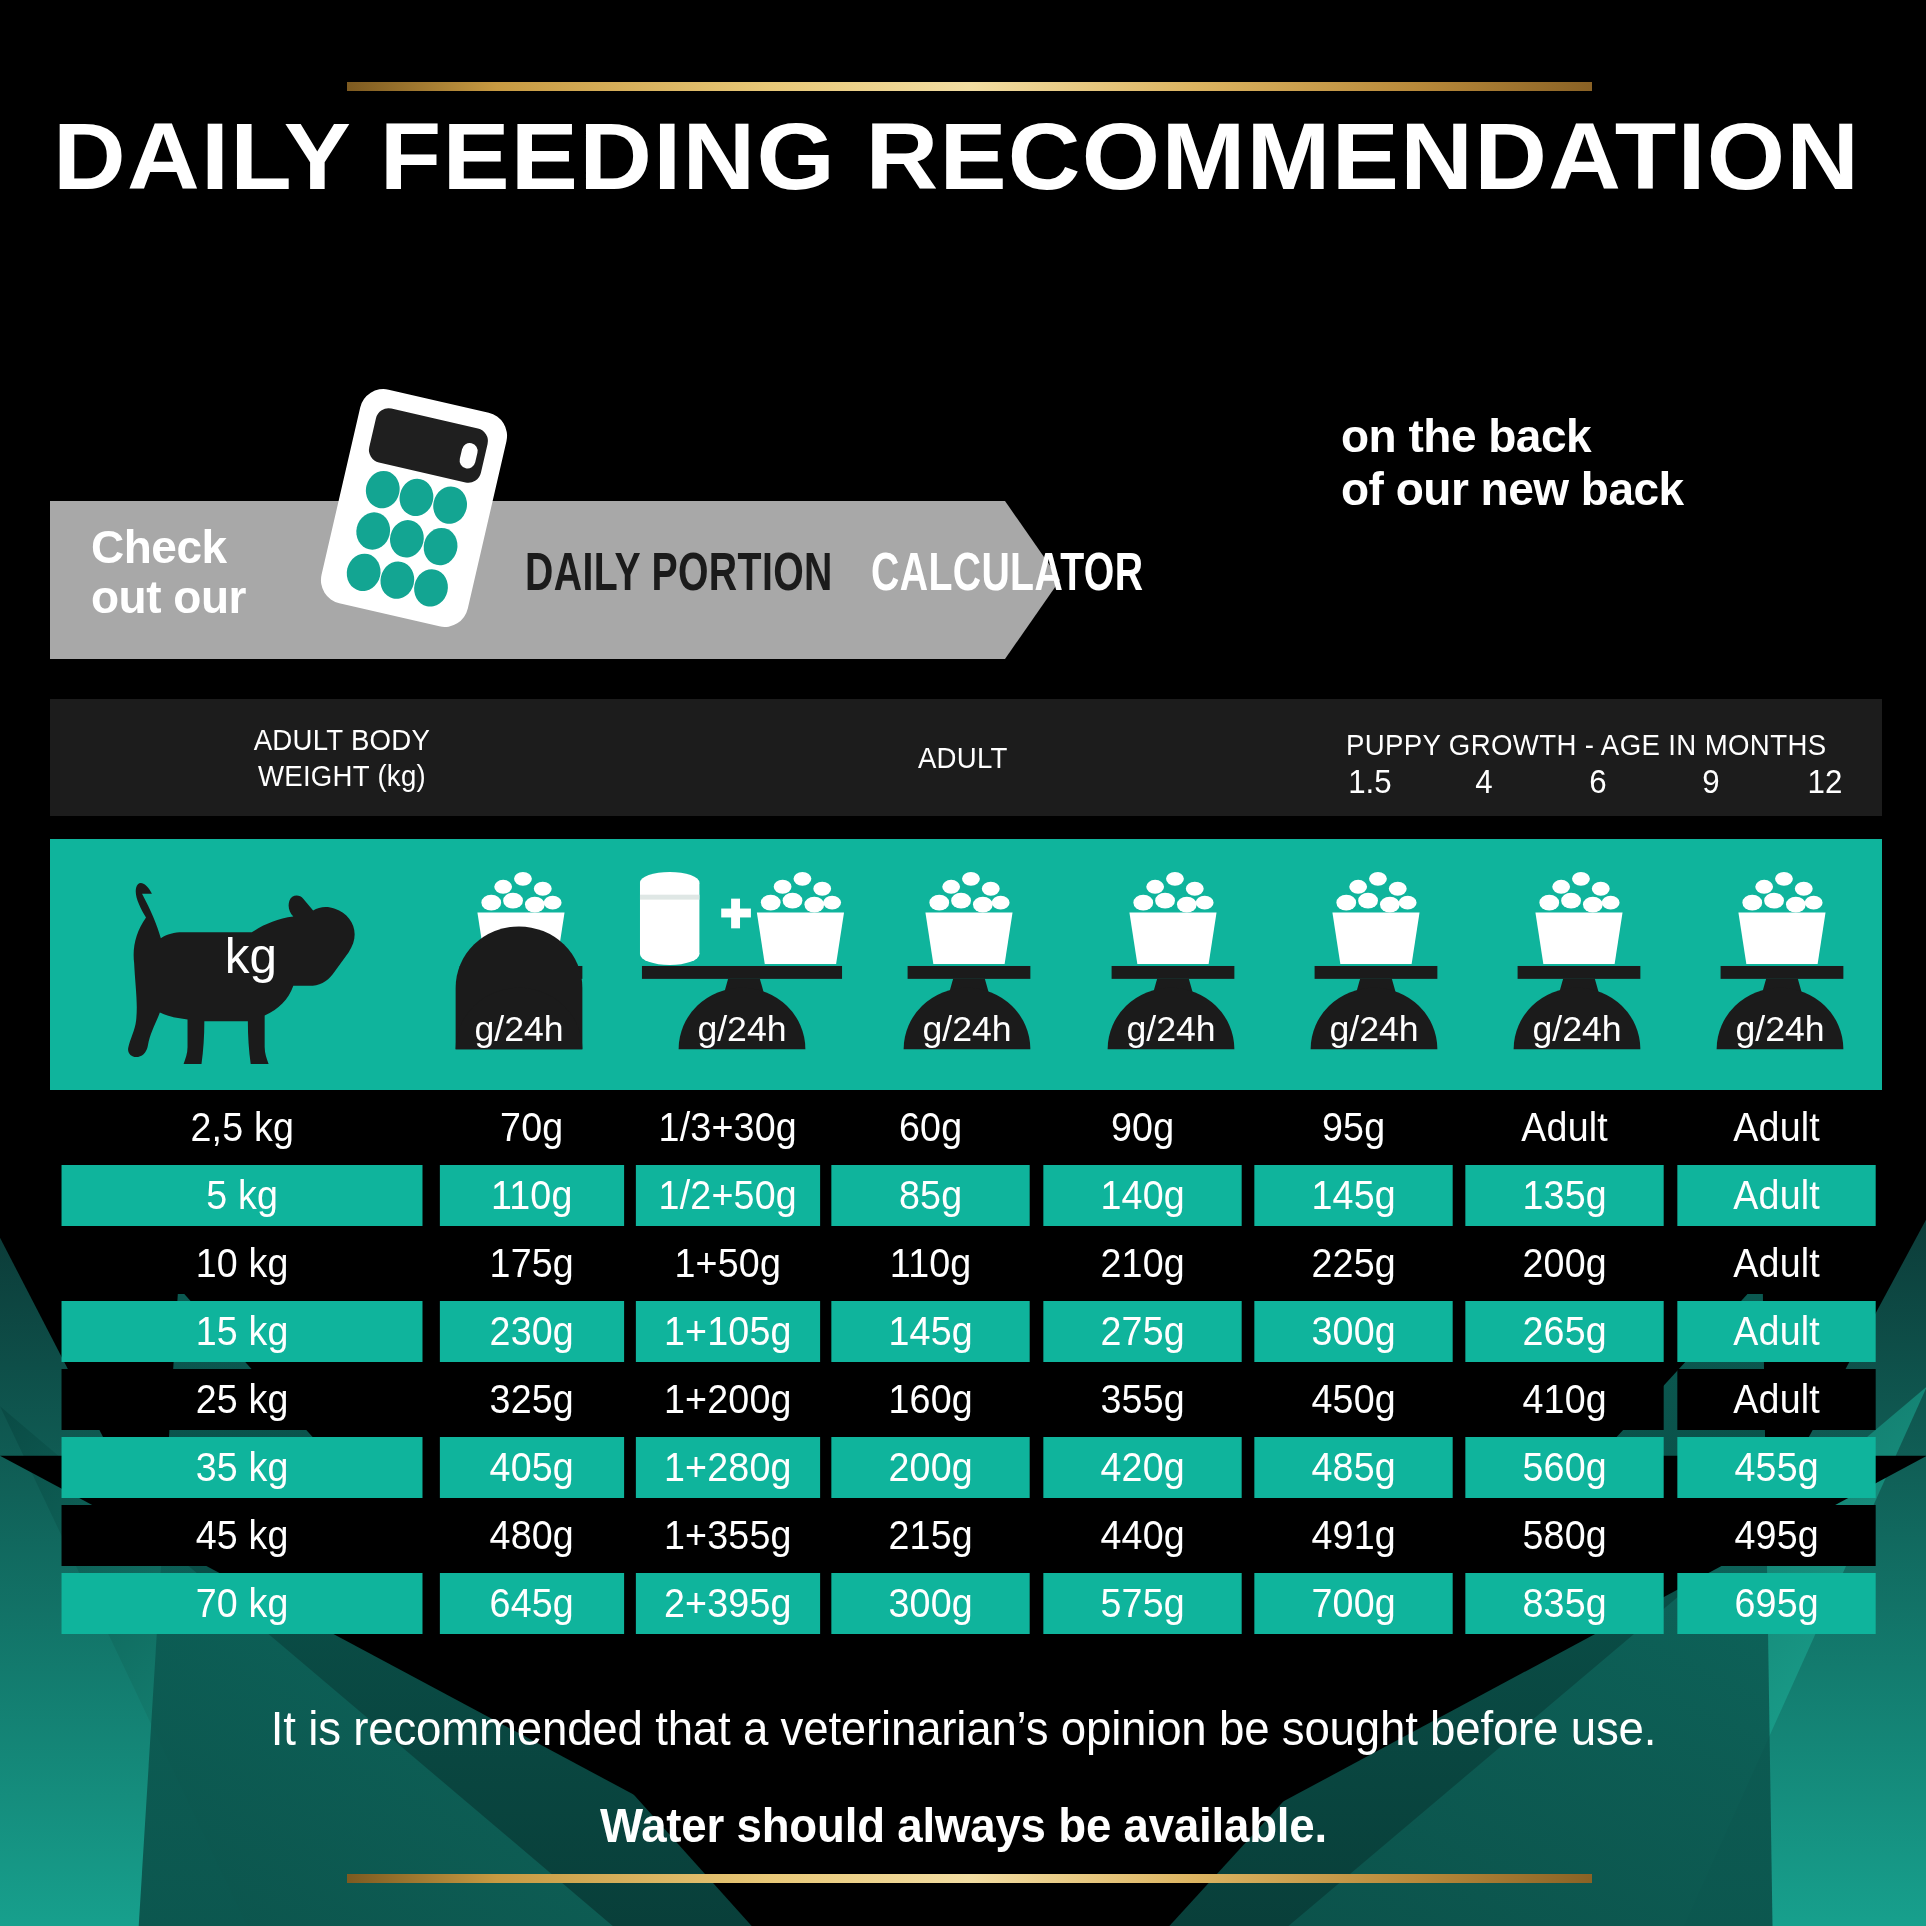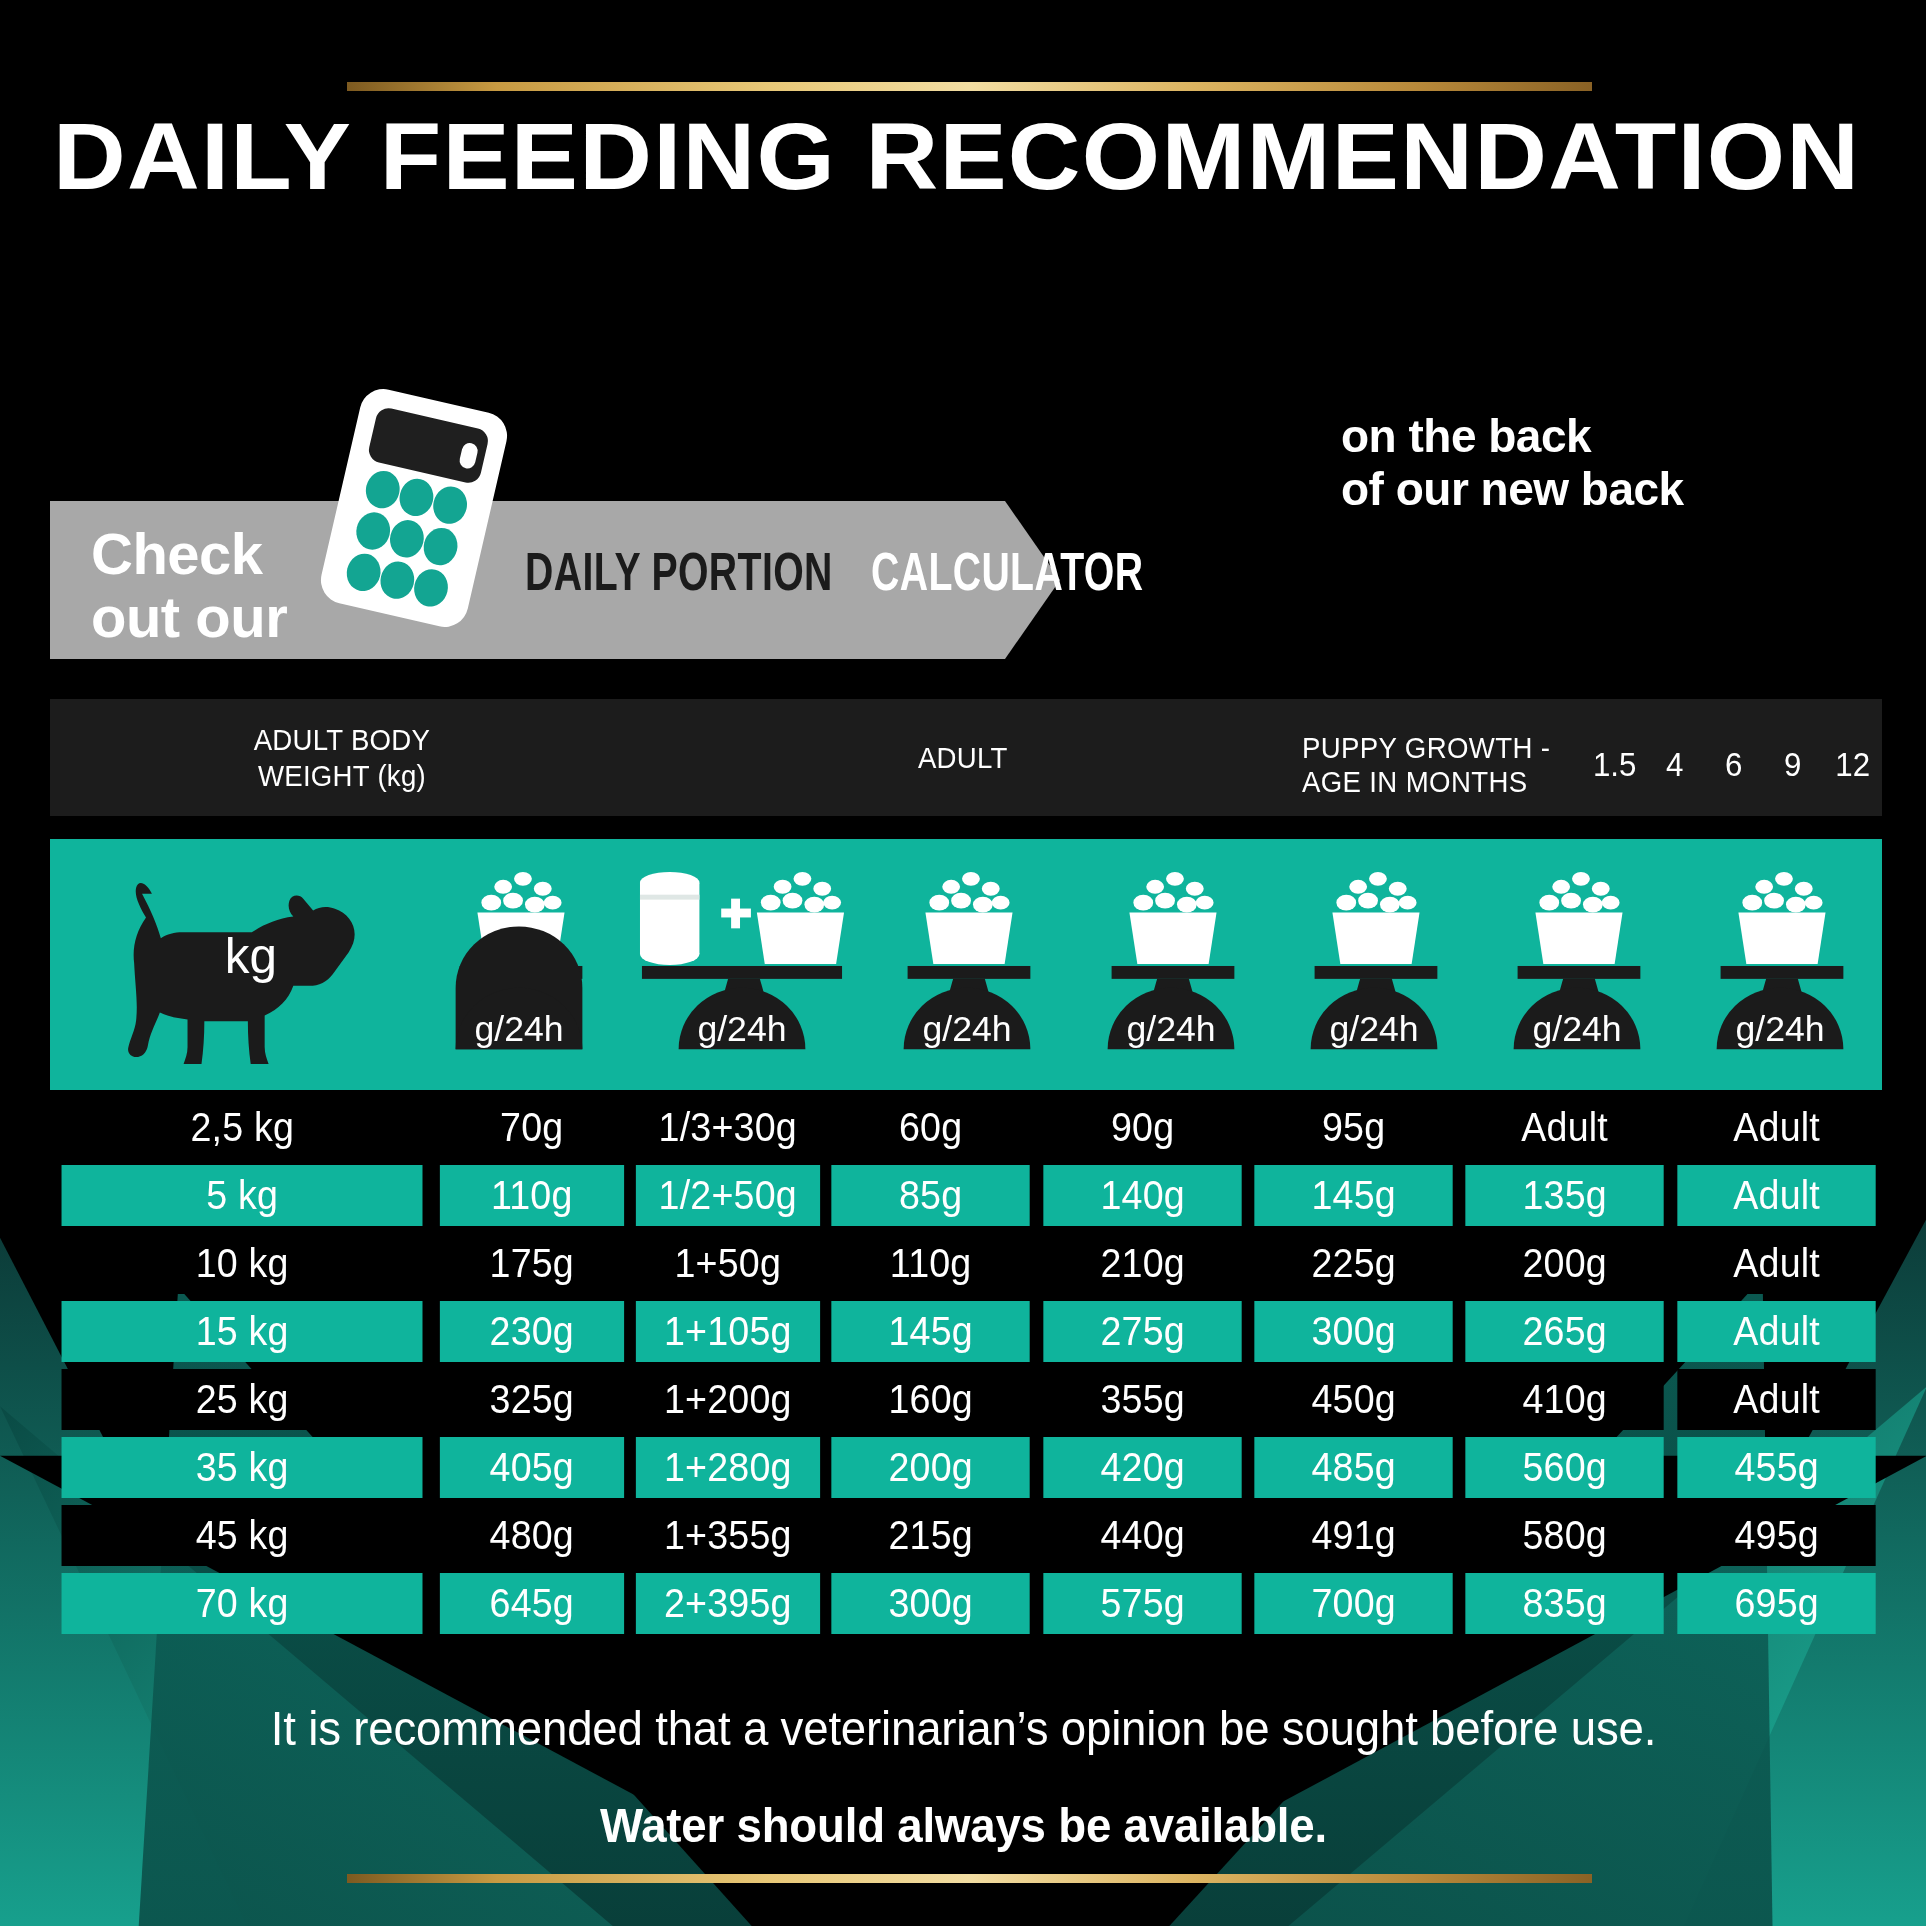--- a/index.html
+++ b/index.html
@@ -31,21 +31,21 @@
 
   
   #promo{position:absolute;left:0;top:501px;width:1927px;height:158px;z-index:5;}
   .promo-shape{
     position:absolute;left:50px;top:0;width:1010px;height:158px;
     background:#a8a8a8;
     clip-path:polygon(0 0, 955px 0, 1010px 79px, 955px 158px, 0 158px);
   }
   #check-out{
     position:absolute;left:91px;top:22px;width:257px;
-    color:#fff;font-size:58px;font-weight:700;line-height:1.08;
+    color:#fff;font-size:46px;font-weight:700;line-height:1.08;
     letter-spacing:-0.5px;
   }
   .dp-text{
     position:absolute;top:40px;font-size:53px;font-weight:700;
     letter-spacing:0.5px;transform:scaleX(.74);transform-origin:left top;
     white-space:nowrap;font-family:"Liberation Sans",sans-serif;
   }
   #dp-daily{left:525px;color:#1b1b1b;}
   #dp-calc{left:871px;color:#fff;}
   #onback{
@@ -61,21 +61,21 @@
   #table{position:absolute;left:50px;top:699px;width:1832px;z-index:5;}
   .trow{display:flex;gap:0;}
   .hdr{height:117px;background:#1c1c1c;display:flex;align-items:center;
        justify-content:center;color:#fff;}
   .hdr-txt{font-size:30px;font-weight:400;line-height:1.2;text-align:center;
            letter-spacing:0.3px;transform:scaleX(.92);}
   .c0{width:584px;}
   .c1{width:297px;}
   .c2{width:297px;}
   .cp{width:321px;}
-  .puppy-head{flex:1;display:flex;flex-direction:row;align-items:center;
+  .puppy-head{flex:1;display:flex;flex-direction:column;align-items:center;
               justify-content:flex-start;padding-top:14px;}
   .puppy-title{font-size:30px;letter-spacing:0.4px;transform:scaleX(.92);}
   .puppy-ages{display:flex;width:100%;padding-left:22px;}
   .puppy-age{flex:1;text-align:center;font-size:34px;transform:scaleX(.92);}
 
   .iconrow{margin-top:23px;height:251px;}
   .icell{background:#0fb49c;display:flex;align-items:center;justify-content:center;}
 
   .drow{margin-top:7px;height:61px;}
   .dcell{display:flex;align-items:center;justify-content:center;

